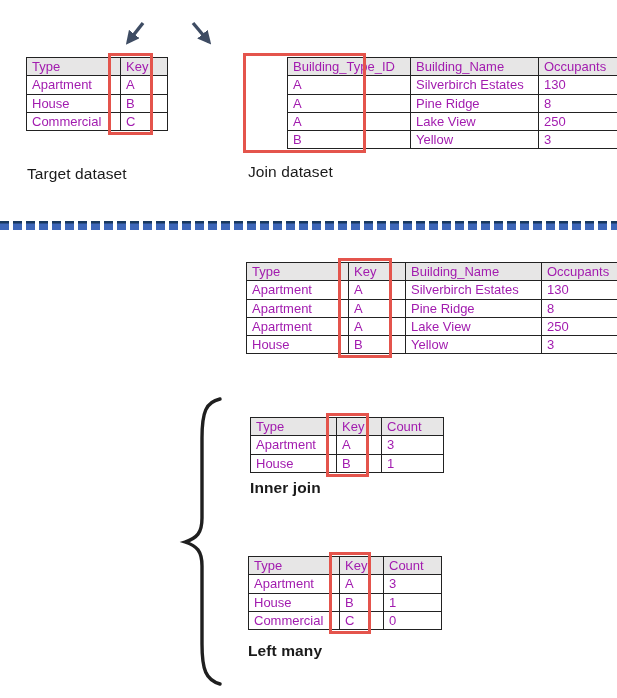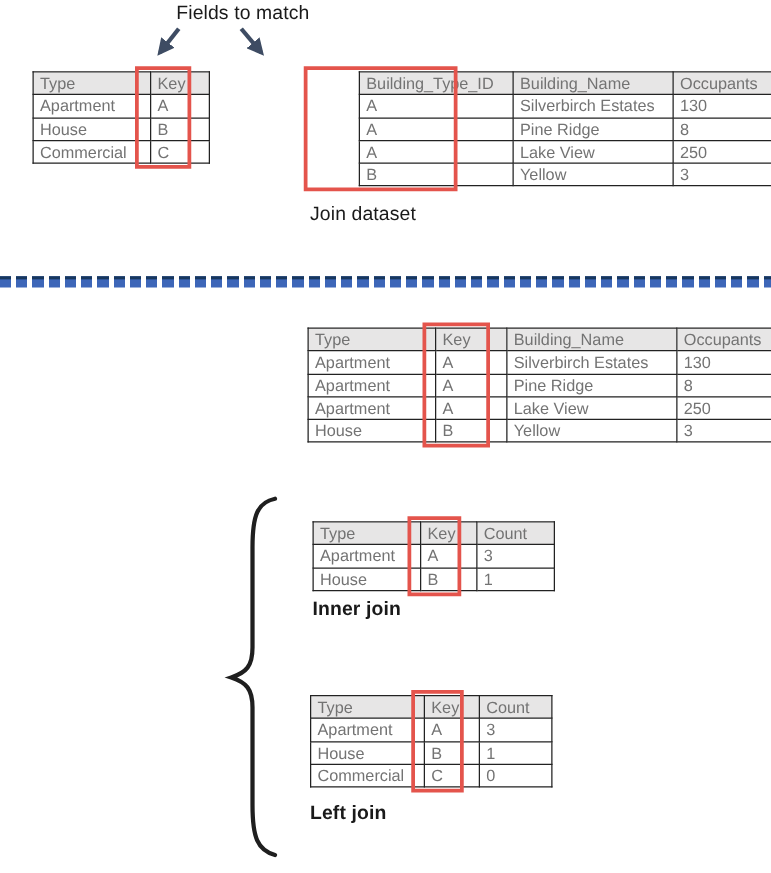--- a/index.html
+++ b/index.html
@@ -3,21 +3,21 @@
 <meta charset="utf-8">
 <style>
   html,body{margin:0;padding:0;background:#fff;}
   .canvas{
     position:relative;width:617px;height:698px;background:#ffffff;
     font-family:"Liberation Sans",sans-serif;color:#111;overflow:hidden;
   }
   .abs{position:absolute;}
 
   
-  table.dt{border-collapse:collapse;table-layout:fixed;font-size:13px;color:#737373;}
+  table.dt{border-collapse:collapse;table-layout:fixed;font-size:13px;color:#a21caf;}
   table.dt th,table.dt td{
     border:1.5px solid #222;height:17.3px;padding:0 4px 0 5px;
     text-align:left;font-weight:400;white-space:nowrap;overflow:hidden;
     line-height:17px;
   }
   table.dt th{background:#E7E6E6;}
 
   .t-target{width:125px;} .t-target th:nth-child(1){width:84px;} .t-target th:nth-child(2){width:37px;}
   .t-join{width:318px;}   .t-join th:nth-child(1){width:113px;} .t-join th:nth-child(2){width:118px;} .t-join th:nth-child(3){width:75px;}
   .t-many{width:351px;}   .t-many th:nth-child(1){width:92px;} .t-many th:nth-child(2){width:47px;} .t-many th:nth-child(3){width:126px;} .t-many th:nth-child(4){width:70px;}
@@ -42,21 +42,20 @@
       repeating-linear-gradient(90deg,#3D66B8 0 9px,transparent 9px 13px);
     background-size:100% 2.5px,100% 100%;
     background-repeat:no-repeat;
   }
 </style>
 </head>
 <body>
 
 <div class="canvas">
 
-  <div class="abs caption" style="left:141px;top:2px;">Fields to match</div>
 
   <svg class="abs" style="left:113px;top:21px;" width="112" height="32">
     <defs>
       <marker id="ah" viewBox="0 0 10 10" refX="7.5" refY="5" markerWidth="4" markerHeight="4" orient="auto-start-reverse">
         <path d="M0,0 L10,5 L0,10 z" fill="#3E4C63"></path>
       </marker>
     </defs>
     <line x1="30" y1="2" x2="15" y2="21" stroke="#3E4C63" stroke-width="3.4" marker-end="url(#ah)"></line>
     <line x1="80" y1="2" x2="96" y2="21" stroke="#3E4C63" stroke-width="3.4" marker-end="url(#ah)"></line>
   </svg>
@@ -115,20 +114,21 @@
           <tr>
             <td>B</td>
             <td>Yellow</td>
             <td>3</td>
           </tr>
         </tbody>
       </table>
     <div class="key-box" style="left:-4px;width:117px;"></div>
   </div>
 
+  <div class="abs caption" style="left:27px;top:165px;">Target dataset</div>
   <div class="abs caption" style="left:248px;top:163px;">Join dataset</div>
 
   <div class="abs divider"></div>
 
 
   <div class="tbl-wrap" style="left:246px;top:262px;">
     <table class="dt t-many">
         <thead>
           <tr>
             <th>Type</th>
@@ -220,15 +220,15 @@
           </tr>
           <tr>
             <td>Commercial</td>
             <td>C</td>
             <td>0</td>
           </tr>
         </tbody>
       </table>
     <div class="key-box" style="left:81px;width:36px;"></div>
   </div>
-  <div class="abs caption bold" style="left:248px;top:642px;">Left join</div>
+  <div class="abs caption bold" style="left:248px;top:642px;">Left many</div>
 
 </div>
 
 </body></html>

